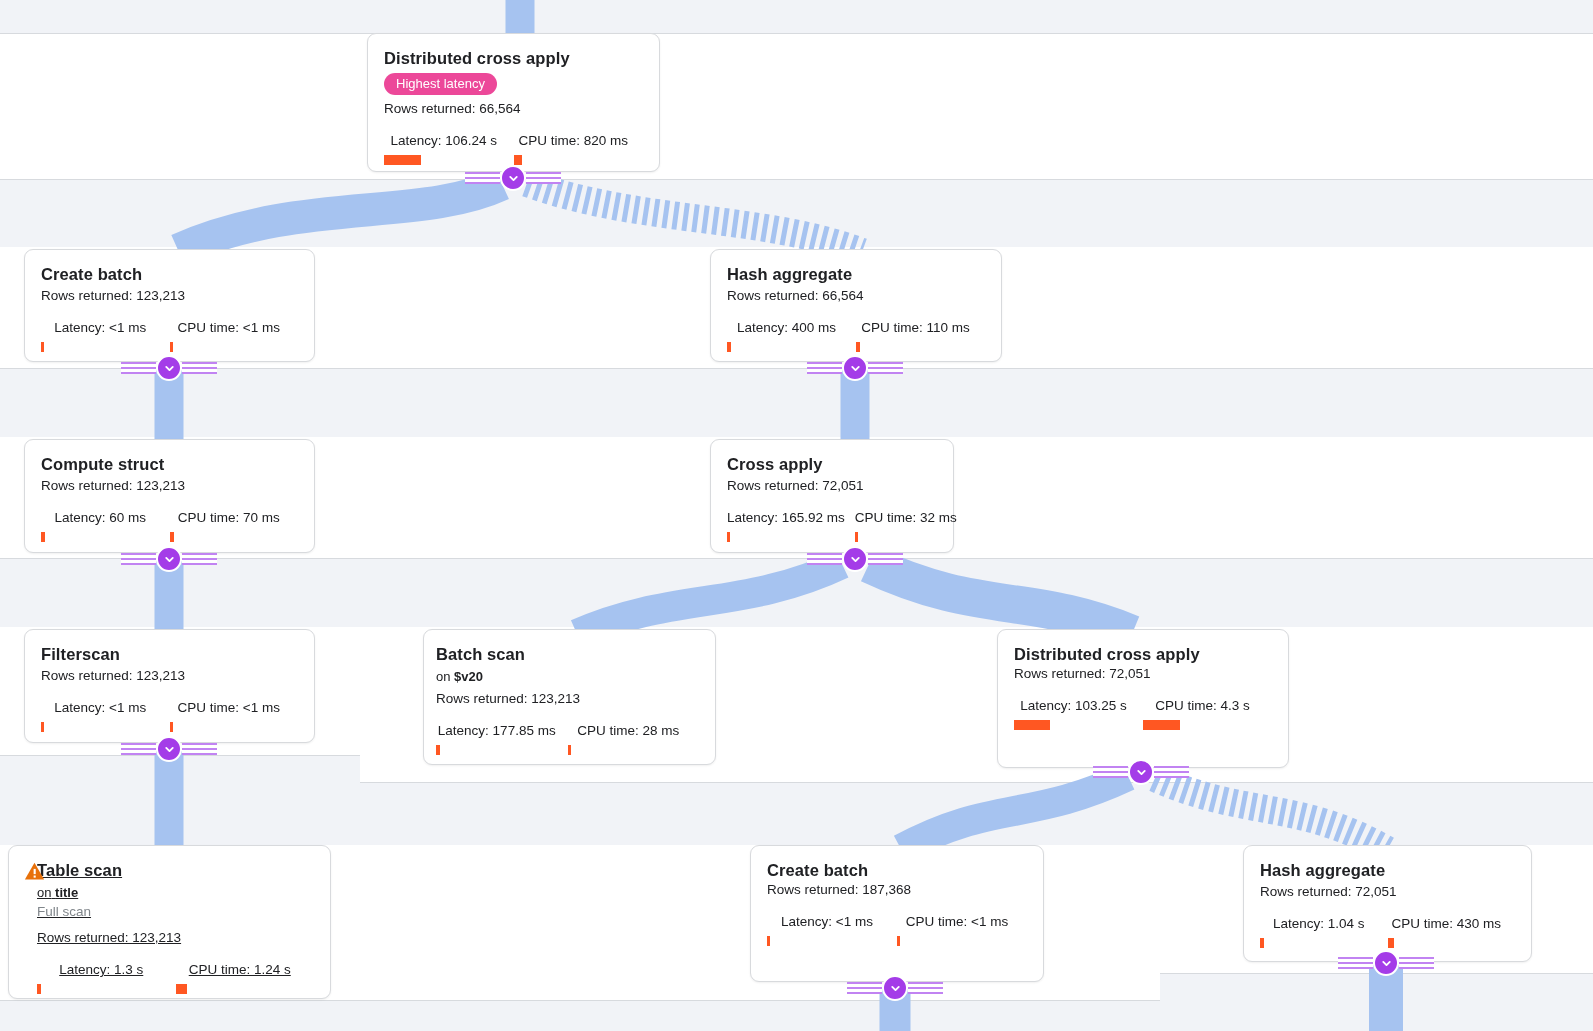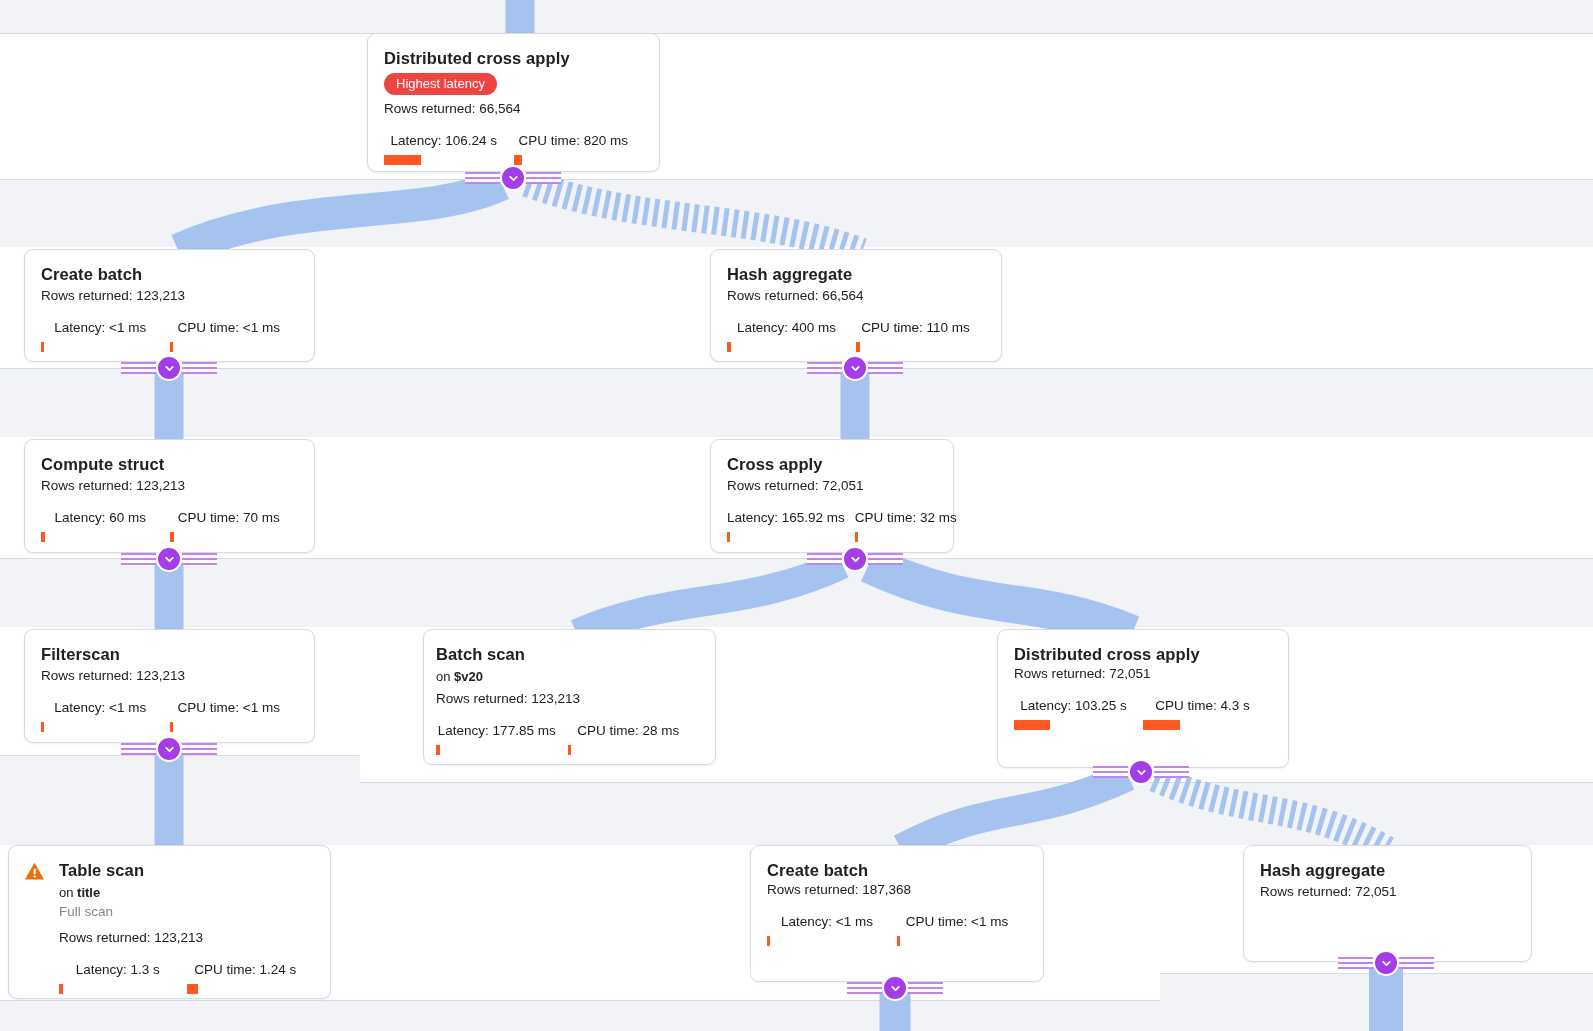--- a/index.html
+++ b/index.html
@@ -15,33 +15,33 @@
   
   #edges{position:absolute;left:0;top:0;z-index:1;}
   
   .card{
     position:absolute;background:#fff;border:1px solid #d8dadd;border-radius:9px;
     box-sizing:border-box;padding:13px 16px 0 16px;z-index:2;cursor:pointer;
     box-shadow:0 1px 2px rgba(60,64,67,.08);
   }
   .title{font-size:16.5px;font-weight:700;letter-spacing:.1px;line-height:22px;}
   .badge{
-    display:inline-block;background:#ef4444;color:#fff;font-size:13px;font-weight:500;
+    display:inline-block;background:#ec4899;color:#fff;font-size:13px;font-weight:500;
     padding:3px 12px;border-radius:13px;margin:4px 0 5px 0;line-height:16px;
   }
   .online{font-size:13px;margin-top:3px;line-height:17px;}
   .online b{font-weight:700;}
   .note{font-size:13.5px;color:#80868b;margin-top:2px;line-height:18px;}
   .rows{font-size:13.5px;font-weight:500;margin-top:5px;line-height:18px;}
   .metrics{display:flex;margin-top:14px;text-align:center;}
   .metric{width:131px;margin-right:10px;}
   .mlabel{font-size:13.5px;font-weight:500;line-height:17px;white-space:nowrap;}
   .bar{height:10px;background:#ff5722;margin-top:6px;}
   
-  .card.warned{padding-left:50px;}
+  .card.warned{padding-left:28px;text-decoration:underline;}
   .warn-ico{position:absolute;left:15px;top:15px;}
   
   .conn{position:absolute;z-index:3;display:flex;align-items:center;cursor:pointer;}
   .conn-stripe{
     width:35px;height:12px;
     background:linear-gradient(to bottom,#c183f2 0 2px,#fff 2px 5px,#c183f2 5px 7px,#fff 7px 10px,#c183f2 10px 12px);
   }
   .conn-circle{
     width:22px;height:22px;border-radius:50%;background:#a43ce8;border:2px solid #fff;
     display:flex;align-items:center;justify-content:center;flex:0 0 auto;
@@ -233,20 +233,30 @@
     <div class="metric">
         <div class="mlabel">CPU time: &lt;1 ms</div>
         <div class="bar" style="width: 3px;"></div>
       </div>
   </div>
 </div>
 
 <div class="card" style="left:1243px;top:845px;width:289px;height:117px;">
   <div class="title">Hash aggregate</div>
   <div class="rows" style="margin-top:2px;">Rows returned: 72,051</div>
+  <div class="metrics">
+    <div class="metric">
+        <div class="mlabel">Latency: 1.04 s</div>
+        <div class="bar" style="width: 4px;"></div>
+      </div>
+    <div class="metric">
+        <div class="mlabel">CPU time: 430 ms</div>
+        <div class="bar" style="width: 6px;"></div>
+      </div>
+  </div>
 </div>
 
 <div class="conn" style="left:465px;top:165px;">
   <span class="conn-stripe"></span>
   <span class="conn-circle">
       <svg width="13" height="13" viewBox="0 0 24 24">
         <path d="M6 9l6 6 6-6" stroke="#fff" stroke-width="3.4" fill="none" stroke-linecap="round" stroke-linejoin="round"></path>
       </svg>
     </span>
   <span class="conn-stripe"></span>

